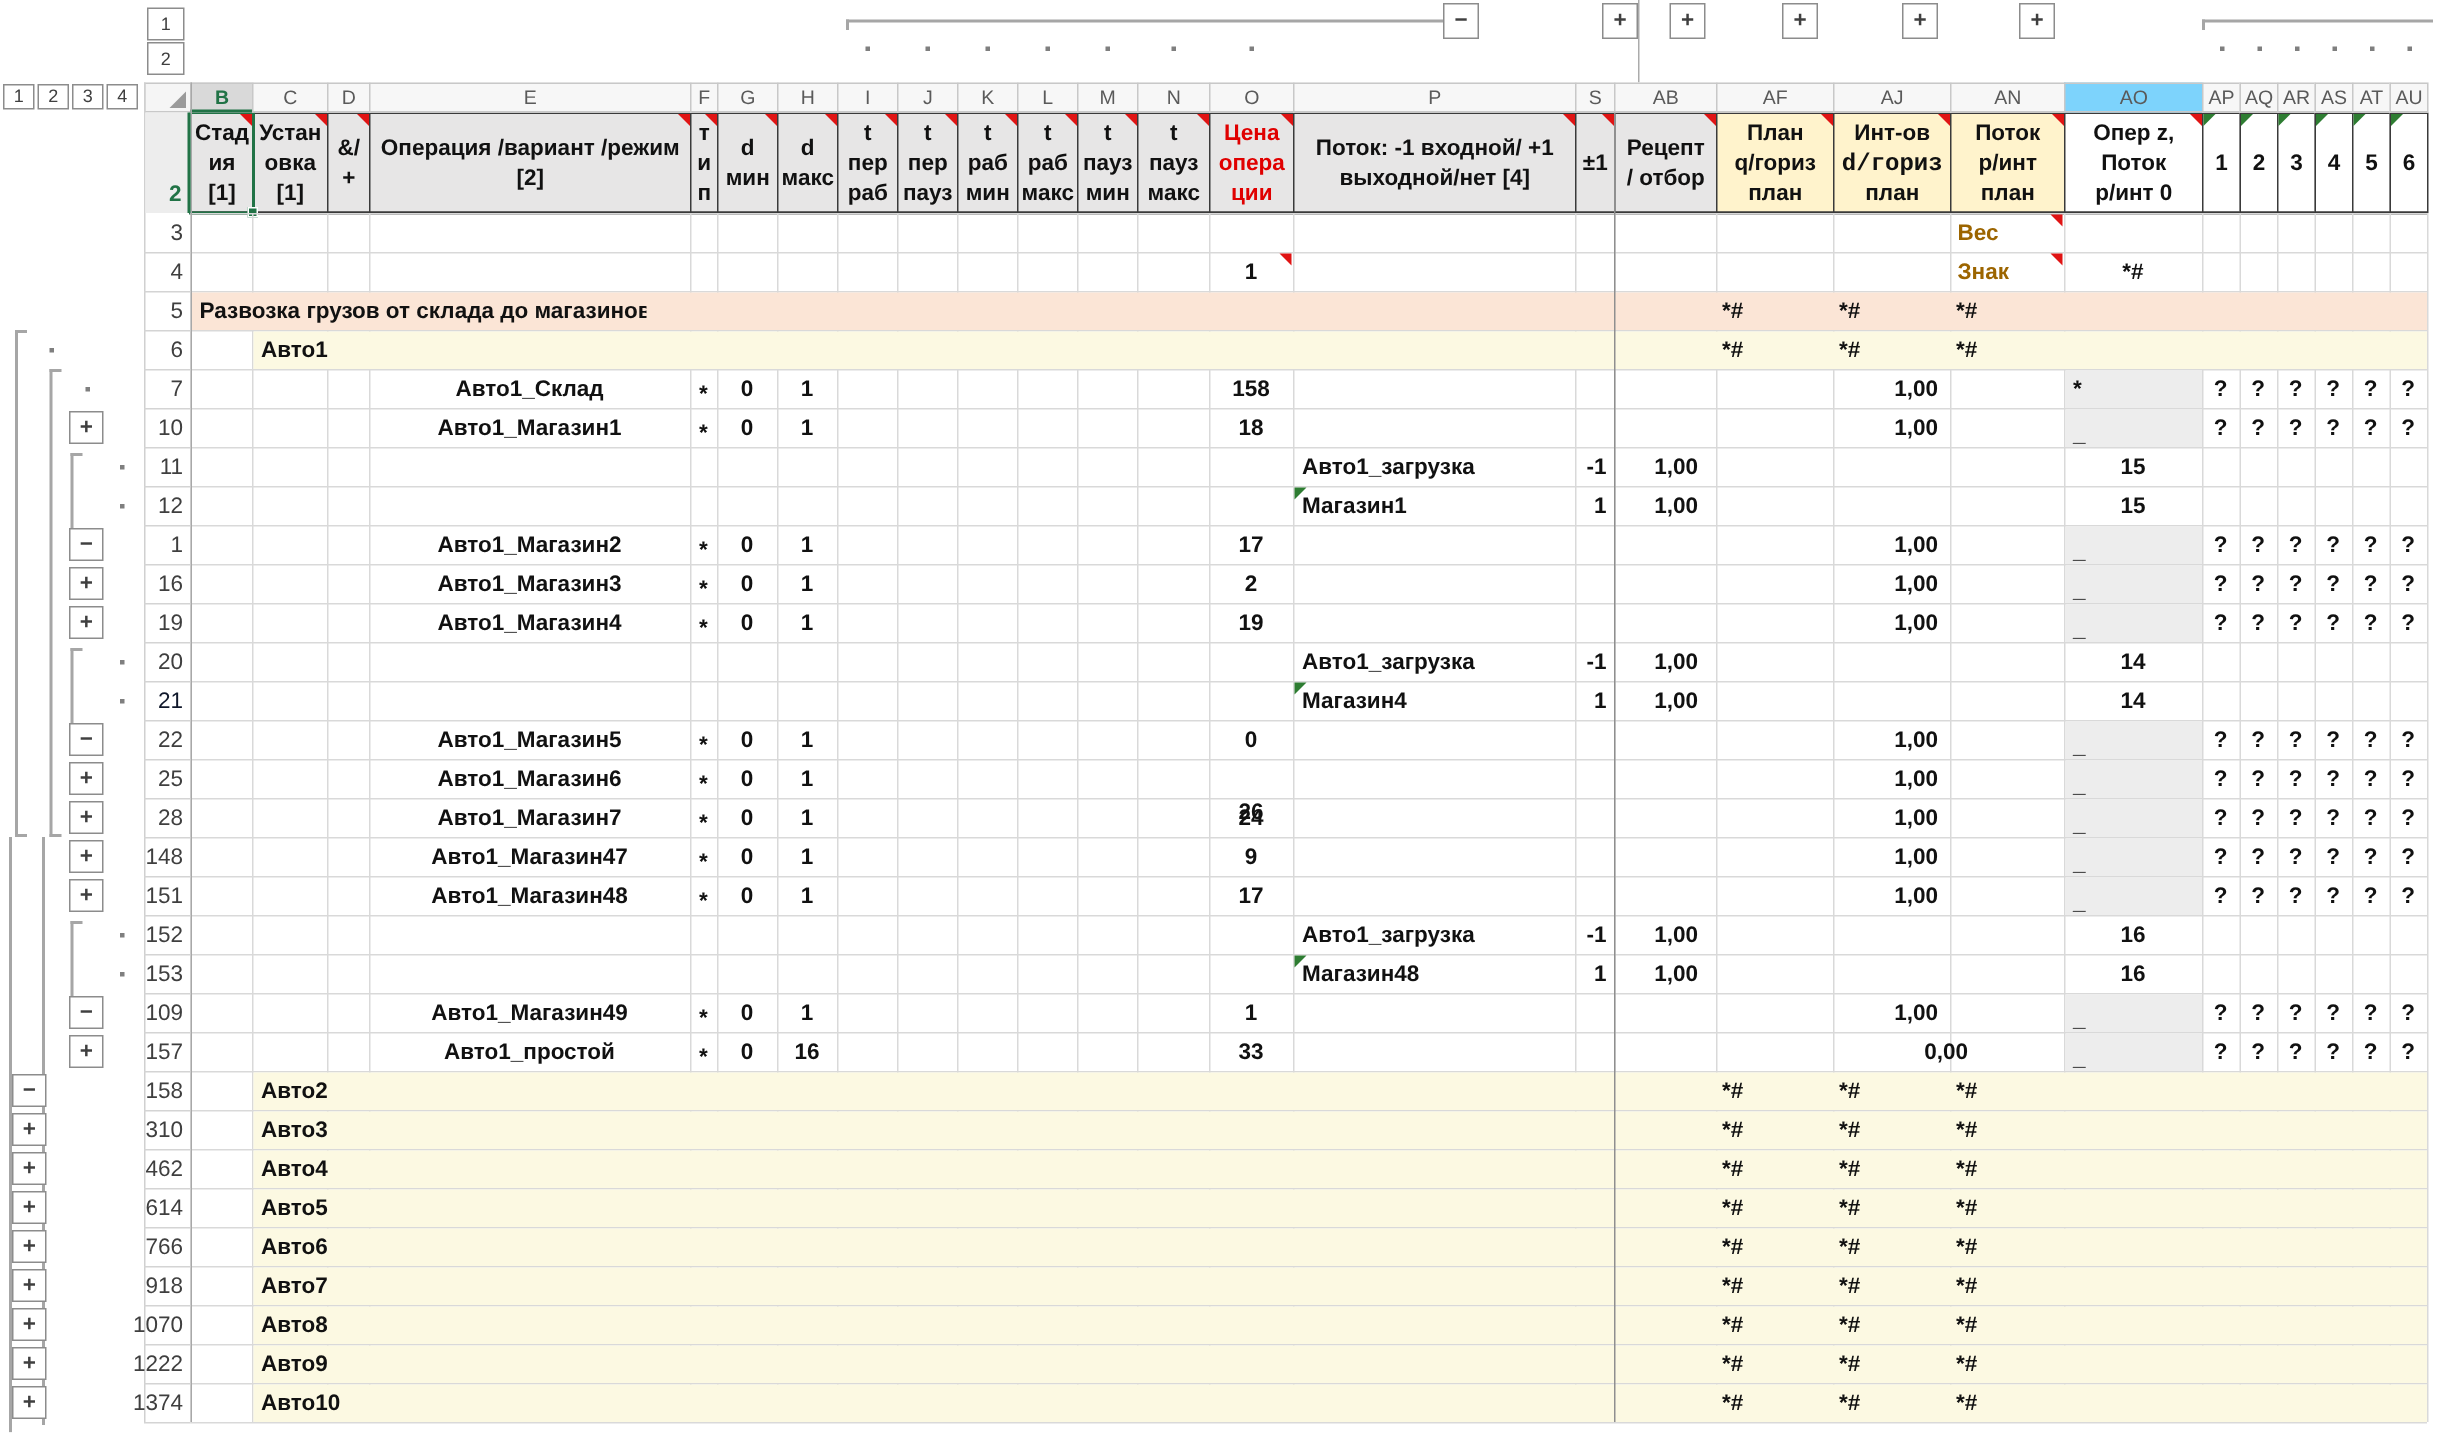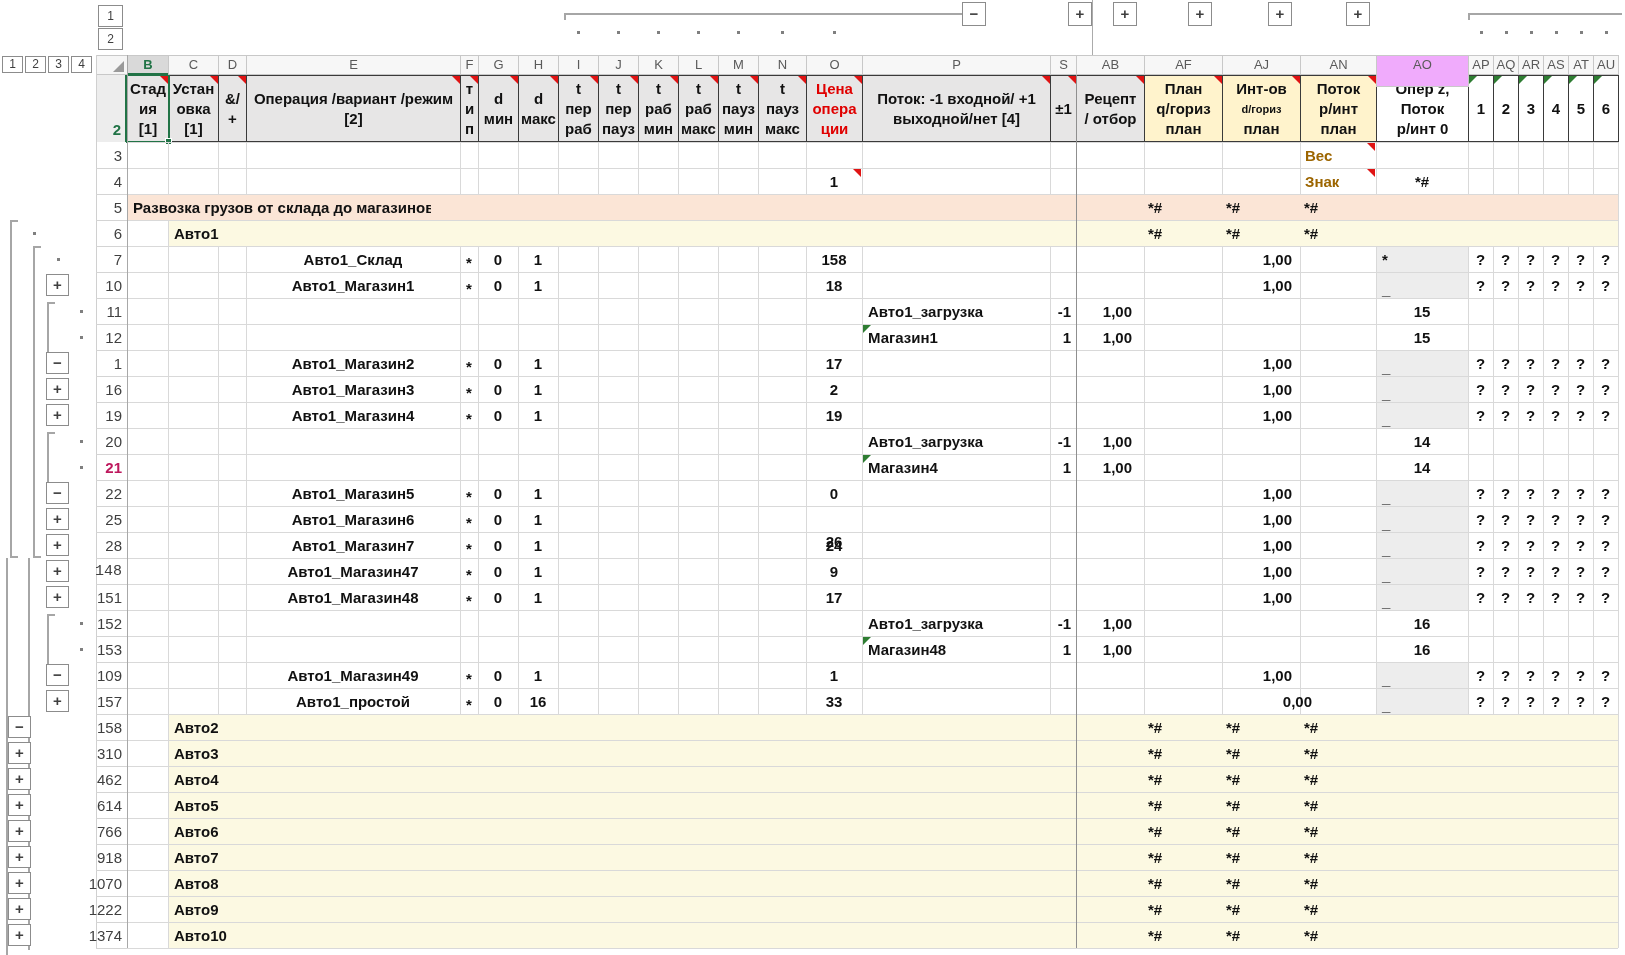--- a/index.html
+++ b/index.html
@@ -145,21 +145,21 @@
       </div>
       <div class="trRed" style="left: 1136px; top: 76px;"></div>
       <div class="abs" style="left: 1144px; top: 75px; width: 79px; height: 67px; background: rgb(255, 243, 204); border: 1px solid rgb(58, 58, 58); display: flex; flex-direction: column; justify-content: center; align-items: center; overflow: hidden;">
         <div style="font-size: 15px; font-weight: 700; line-height: 20px; white-space: nowrap; color: rgb(17, 17, 17);">План</div>
         <div style="font-size: 15px; font-weight: 700; line-height: 20px; white-space: nowrap; color: rgb(17, 17, 17);">q/гориз</div>
         <div style="font-size: 15px; font-weight: 700; line-height: 20px; white-space: nowrap; color: rgb(17, 17, 17);">план</div>
       </div>
       <div class="trRed" style="left: 1214px; top: 76px;"></div>
       <div class="abs" style="left: 1222px; top: 75px; width: 79px; height: 67px; background: rgb(255, 243, 204); border: 1px solid rgb(58, 58, 58); display: flex; flex-direction: column; justify-content: center; align-items: center; overflow: hidden;">
         <div style="font-size: 15px; font-weight: 700; line-height: 20px; white-space: nowrap; color: rgb(17, 17, 17);">Инт-ов</div>
-        <div style="font-size: 11px; font-weight: 700; line-height: 20px; white-space: nowrap; color: rgb(17, 17, 17);">d/гориз</div>
+        <div style="font-size: 16px; font-weight: 700; line-height: 20px; white-space: nowrap; color: rgb(17, 17, 17); font-family: Liberation Mono, monospace;">d/гориз</div>
         <div style="font-size: 15px; font-weight: 700; line-height: 20px; white-space: nowrap; color: rgb(17, 17, 17);">план</div>
       </div>
       <div class="trRed" style="left: 1292px; top: 76px;"></div>
       <div class="abs" style="left: 1300px; top: 75px; width: 77px; height: 67px; background: rgb(255, 243, 204); border: 1px solid rgb(58, 58, 58); display: flex; flex-direction: column; justify-content: center; align-items: center; overflow: hidden;">
         <div style="font-size: 15px; font-weight: 700; line-height: 20px; white-space: nowrap; color: rgb(17, 17, 17);">Поток</div>
         <div style="font-size: 15px; font-weight: 700; line-height: 20px; white-space: nowrap; color: rgb(17, 17, 17);">р/инт</div>
         <div style="font-size: 15px; font-weight: 700; line-height: 20px; white-space: nowrap; color: rgb(17, 17, 17);">план</div>
       </div>
       <div class="trRed" style="left: 1368px; top: 76px;"></div>
       <div class="abs" style="left: 1376px; top: 75px; width: 93px; height: 67px; background: rgb(255, 255, 255); border: 1px solid rgb(58, 58, 58); display: flex; flex-direction: column; justify-content: center; align-items: center; overflow: hidden;">
@@ -211,21 +211,21 @@
       <div class="abs" style="left: 678px; top: 55px; width: 41px; height: 20px; background: rgb(247, 247, 247); border: 1px solid rgb(200, 200, 200); font-size: 13px; font-weight: 400; color: rgb(90, 90, 90); text-align: center; line-height: 18px;">L</div>
       <div class="abs" style="left: 718px; top: 55px; width: 41px; height: 20px; background: rgb(247, 247, 247); border: 1px solid rgb(200, 200, 200); font-size: 13px; font-weight: 400; color: rgb(90, 90, 90); text-align: center; line-height: 18px;">M</div>
       <div class="abs" style="left: 758px; top: 55px; width: 49px; height: 20px; background: rgb(247, 247, 247); border: 1px solid rgb(200, 200, 200); font-size: 13px; font-weight: 400; color: rgb(90, 90, 90); text-align: center; line-height: 18px;">N</div>
       <div class="abs" style="left: 806px; top: 55px; width: 57px; height: 20px; background: rgb(247, 247, 247); border: 1px solid rgb(200, 200, 200); font-size: 13px; font-weight: 400; color: rgb(90, 90, 90); text-align: center; line-height: 18px;">O</div>
       <div class="abs" style="left: 862px; top: 55px; width: 189px; height: 20px; background: rgb(247, 247, 247); border: 1px solid rgb(200, 200, 200); font-size: 13px; font-weight: 400; color: rgb(90, 90, 90); text-align: center; line-height: 18px;">P</div>
       <div class="abs" style="left: 1050px; top: 55px; width: 27px; height: 20px; background: rgb(247, 247, 247); border: 1px solid rgb(200, 200, 200); font-size: 13px; font-weight: 400; color: rgb(90, 90, 90); text-align: center; line-height: 18px;">S</div>
       <div class="abs" style="left: 1076px; top: 55px; width: 69px; height: 20px; background: rgb(247, 247, 247); border: 1px solid rgb(200, 200, 200); font-size: 13px; font-weight: 400; color: rgb(90, 90, 90); text-align: center; line-height: 18px;">AB</div>
       <div class="abs" style="left: 1144px; top: 55px; width: 79px; height: 20px; background: rgb(247, 247, 247); border: 1px solid rgb(200, 200, 200); font-size: 13px; font-weight: 400; color: rgb(90, 90, 90); text-align: center; line-height: 18px;">AF</div>
       <div class="abs" style="left: 1222px; top: 55px; width: 79px; height: 20px; background: rgb(247, 247, 247); border: 1px solid rgb(200, 200, 200); font-size: 13px; font-weight: 400; color: rgb(90, 90, 90); text-align: center; line-height: 18px;">AJ</div>
       <div class="abs" style="left: 1300px; top: 55px; width: 77px; height: 20px; background: rgb(247, 247, 247); border: 1px solid rgb(200, 200, 200); font-size: 13px; font-weight: 400; color: rgb(90, 90, 90); text-align: center; line-height: 18px;">AN</div>
-      <div class="abs" style="left: 1376px; top: 55px; width: 93px; height: 32px; background: #f0abfc; border: 1px solid rgb(200, 200, 200); font-size: 13px; font-weight: 400; color: rgb(90, 90, 90); text-align: center; line-height: 18px;">AO</div>
+      <div class="abs" style="left: 1376px; top: 55px; width: 93px; height: 20px; background: #7dd3fc; border: 1px solid rgb(200, 200, 200); font-size: 13px; font-weight: 400; color: rgb(90, 90, 90); text-align: center; line-height: 18px;">AO</div>
       <div class="abs" style="left: 1468px; top: 55px; width: 26px; height: 20px; background: rgb(247, 247, 247); border: 1px solid rgb(200, 200, 200); font-size: 13px; font-weight: 400; color: rgb(90, 90, 90); text-align: center; line-height: 18px;">AP</div>
       <div class="abs" style="left: 1493px; top: 55px; width: 26px; height: 20px; background: rgb(247, 247, 247); border: 1px solid rgb(200, 200, 200); font-size: 13px; font-weight: 400; color: rgb(90, 90, 90); text-align: center; line-height: 18px;">AQ</div>
       <div class="abs" style="left: 1518px; top: 55px; width: 26px; height: 20px; background: rgb(247, 247, 247); border: 1px solid rgb(200, 200, 200); font-size: 13px; font-weight: 400; color: rgb(90, 90, 90); text-align: center; line-height: 18px;">AR</div>
       <div class="abs" style="left: 1543px; top: 55px; width: 26px; height: 20px; background: rgb(247, 247, 247); border: 1px solid rgb(200, 200, 200); font-size: 13px; font-weight: 400; color: rgb(90, 90, 90); text-align: center; line-height: 18px;">AS</div>
       <div class="abs" style="left: 1568px; top: 55px; width: 26px; height: 20px; background: rgb(247, 247, 247); border: 1px solid rgb(200, 200, 200); font-size: 13px; font-weight: 400; color: rgb(90, 90, 90); text-align: center; line-height: 18px;">AT</div>
       <div class="abs" style="left: 1593px; top: 55px; width: 26px; height: 20px; background: rgb(247, 247, 247); border: 1px solid rgb(200, 200, 200); font-size: 13px; font-weight: 400; color: rgb(90, 90, 90); text-align: center; line-height: 18px;">AU</div>
     </div>
   <div id="grid">
       <div class="hline" style="left: 127px; top: 142px; width: 1491px; height: 1px;"></div>
       <div class="hline" style="left: 127px; top: 168px; width: 1491px; height: 1px;"></div>
@@ -568,29 +568,29 @@
       <div class="abs" style="left: 56px; top: 325px; width: 66px; height: 25px; font-size: 15px; font-weight: 400; color: rgb(63, 63, 63); text-align: right; line-height: 25px;">12</div>
       <div class="abs" style="left: 96px; top: 350px; width: 31px; height: 1px; background: rgb(212, 212, 212);"></div>
       <div class="abs" style="left: 56px; top: 351px; width: 66px; height: 25px; font-size: 15px; font-weight: 400; color: rgb(63, 63, 63); text-align: right; line-height: 25px;">1</div>
       <div class="abs" style="left: 96px; top: 376px; width: 31px; height: 1px; background: rgb(212, 212, 212);"></div>
       <div class="abs" style="left: 56px; top: 377px; width: 66px; height: 25px; font-size: 15px; font-weight: 400; color: rgb(63, 63, 63); text-align: right; line-height: 25px;">16</div>
       <div class="abs" style="left: 96px; top: 402px; width: 31px; height: 1px; background: rgb(212, 212, 212);"></div>
       <div class="abs" style="left: 56px; top: 403px; width: 66px; height: 25px; font-size: 15px; font-weight: 400; color: rgb(63, 63, 63); text-align: right; line-height: 25px;">19</div>
       <div class="abs" style="left: 96px; top: 428px; width: 31px; height: 1px; background: rgb(212, 212, 212);"></div>
       <div class="abs" style="left: 56px; top: 429px; width: 66px; height: 25px; font-size: 15px; font-weight: 400; color: rgb(63, 63, 63); text-align: right; line-height: 25px;">20</div>
       <div class="abs" style="left: 96px; top: 454px; width: 31px; height: 1px; background: rgb(212, 212, 212);"></div>
-      <div class="abs" style="left: 56px; top: 455px; width: 66px; height: 25px; font-size: 15px; font-weight: 700; color: #be185d; text-align: right; line-height: 25px;">21</div>
+      <div class="abs" style="left: 56px; top: 455px; width: 66px; height: 25px; font-size: 15px; font-weight: 400; color: #0f172a; text-align: right; line-height: 25px;">21</div>
       <div class="abs" style="left: 96px; top: 480px; width: 31px; height: 1px; background: rgb(212, 212, 212);"></div>
       <div class="abs" style="left: 56px; top: 481px; width: 66px; height: 25px; font-size: 15px; font-weight: 400; color: rgb(63, 63, 63); text-align: right; line-height: 25px;">22</div>
       <div class="abs" style="left: 96px; top: 506px; width: 31px; height: 1px; background: rgb(212, 212, 212);"></div>
       <div class="abs" style="left: 56px; top: 507px; width: 66px; height: 25px; font-size: 15px; font-weight: 400; color: rgb(63, 63, 63); text-align: right; line-height: 25px;">25</div>
       <div class="abs" style="left: 96px; top: 532px; width: 31px; height: 1px; background: rgb(212, 212, 212);"></div>
       <div class="abs" style="left: 56px; top: 533px; width: 66px; height: 25px; font-size: 15px; font-weight: 400; color: rgb(63, 63, 63); text-align: right; line-height: 25px;">28</div>
       <div class="abs" style="left: 96px; top: 558px; width: 31px; height: 1px; background: rgb(212, 212, 212);"></div>
-      <div class="abs" style="left: 56px; top: 559px; width: 66px; height: 25px; font-size: 15px; font-weight: 400; color: rgb(63, 63, 63); text-align: right; line-height: 25px; font-family: Liberation Mono, monospace;">148</div>
+      <div class="abs" style="left: 56px; top: 559px; width: 66px; height: 25px; font-size: 15px; font-weight: 400; color: rgb(63, 63, 63); text-align: right; line-height: 25px;">148</div>
       <div class="abs" style="left: 96px; top: 584px; width: 31px; height: 1px; background: rgb(212, 212, 212);"></div>
       <div class="abs" style="left: 56px; top: 585px; width: 66px; height: 25px; font-size: 15px; font-weight: 400; color: rgb(63, 63, 63); text-align: right; line-height: 25px;">151</div>
       <div class="abs" style="left: 96px; top: 610px; width: 31px; height: 1px; background: rgb(212, 212, 212);"></div>
       <div class="abs" style="left: 56px; top: 611px; width: 66px; height: 25px; font-size: 15px; font-weight: 400; color: rgb(63, 63, 63); text-align: right; line-height: 25px;">152</div>
       <div class="abs" style="left: 96px; top: 636px; width: 31px; height: 1px; background: rgb(212, 212, 212);"></div>
       <div class="abs" style="left: 56px; top: 637px; width: 66px; height: 25px; font-size: 15px; font-weight: 400; color: rgb(63, 63, 63); text-align: right; line-height: 25px;">153</div>
       <div class="abs" style="left: 96px; top: 662px; width: 31px; height: 1px; background: rgb(212, 212, 212);"></div>
       <div class="abs" style="left: 56px; top: 663px; width: 66px; height: 25px; font-size: 15px; font-weight: 400; color: rgb(63, 63, 63); text-align: right; line-height: 25px;">109</div>
       <div class="abs" style="left: 96px; top: 688px; width: 31px; height: 1px; background: rgb(212, 212, 212);"></div>
       <div class="abs" style="left: 56px; top: 689px; width: 66px; height: 25px; font-size: 15px; font-weight: 400; color: rgb(63, 63, 63); text-align: right; line-height: 25px;">157</div>

